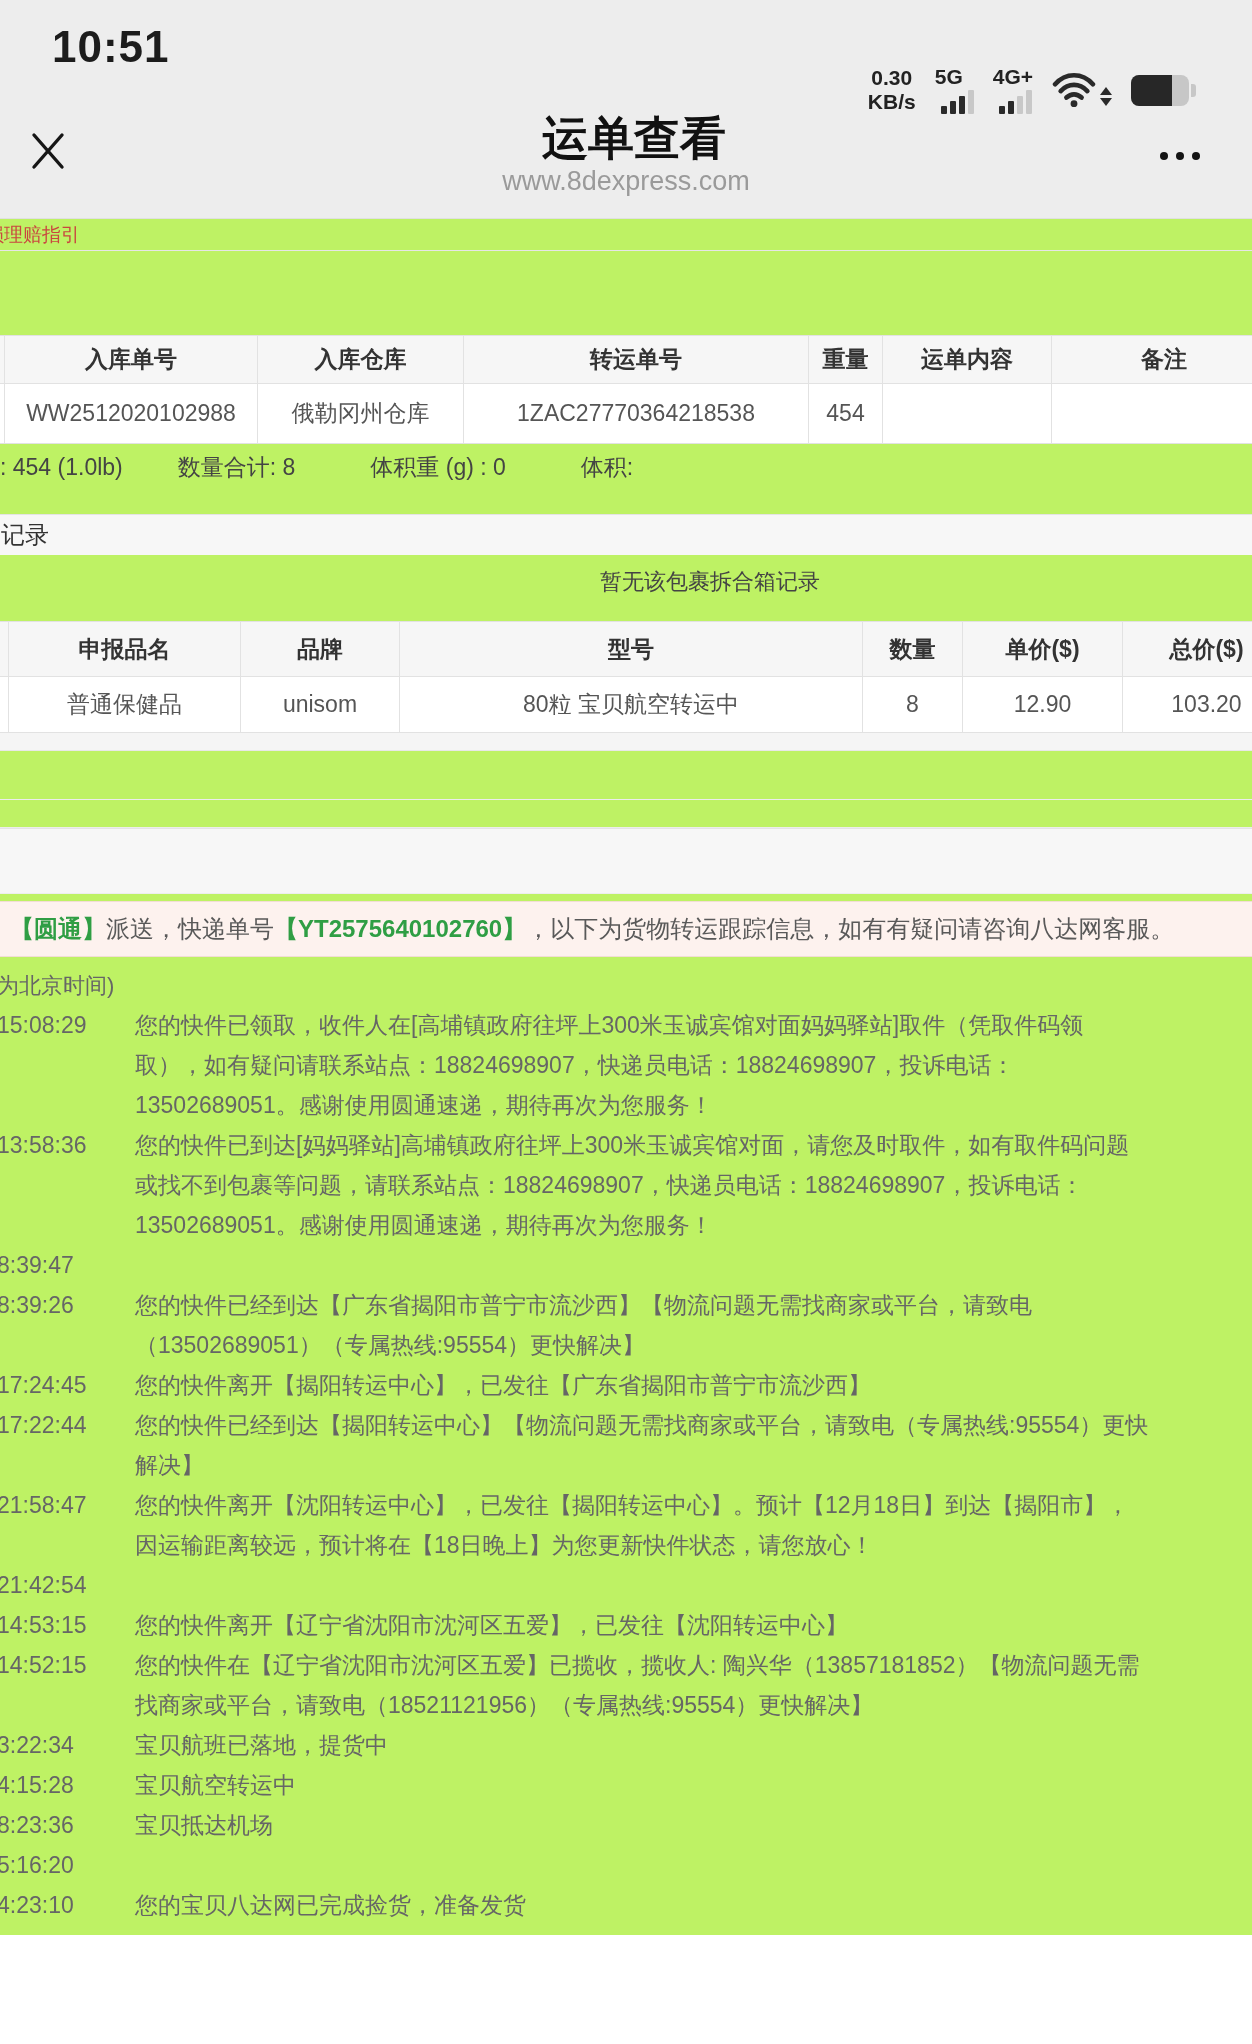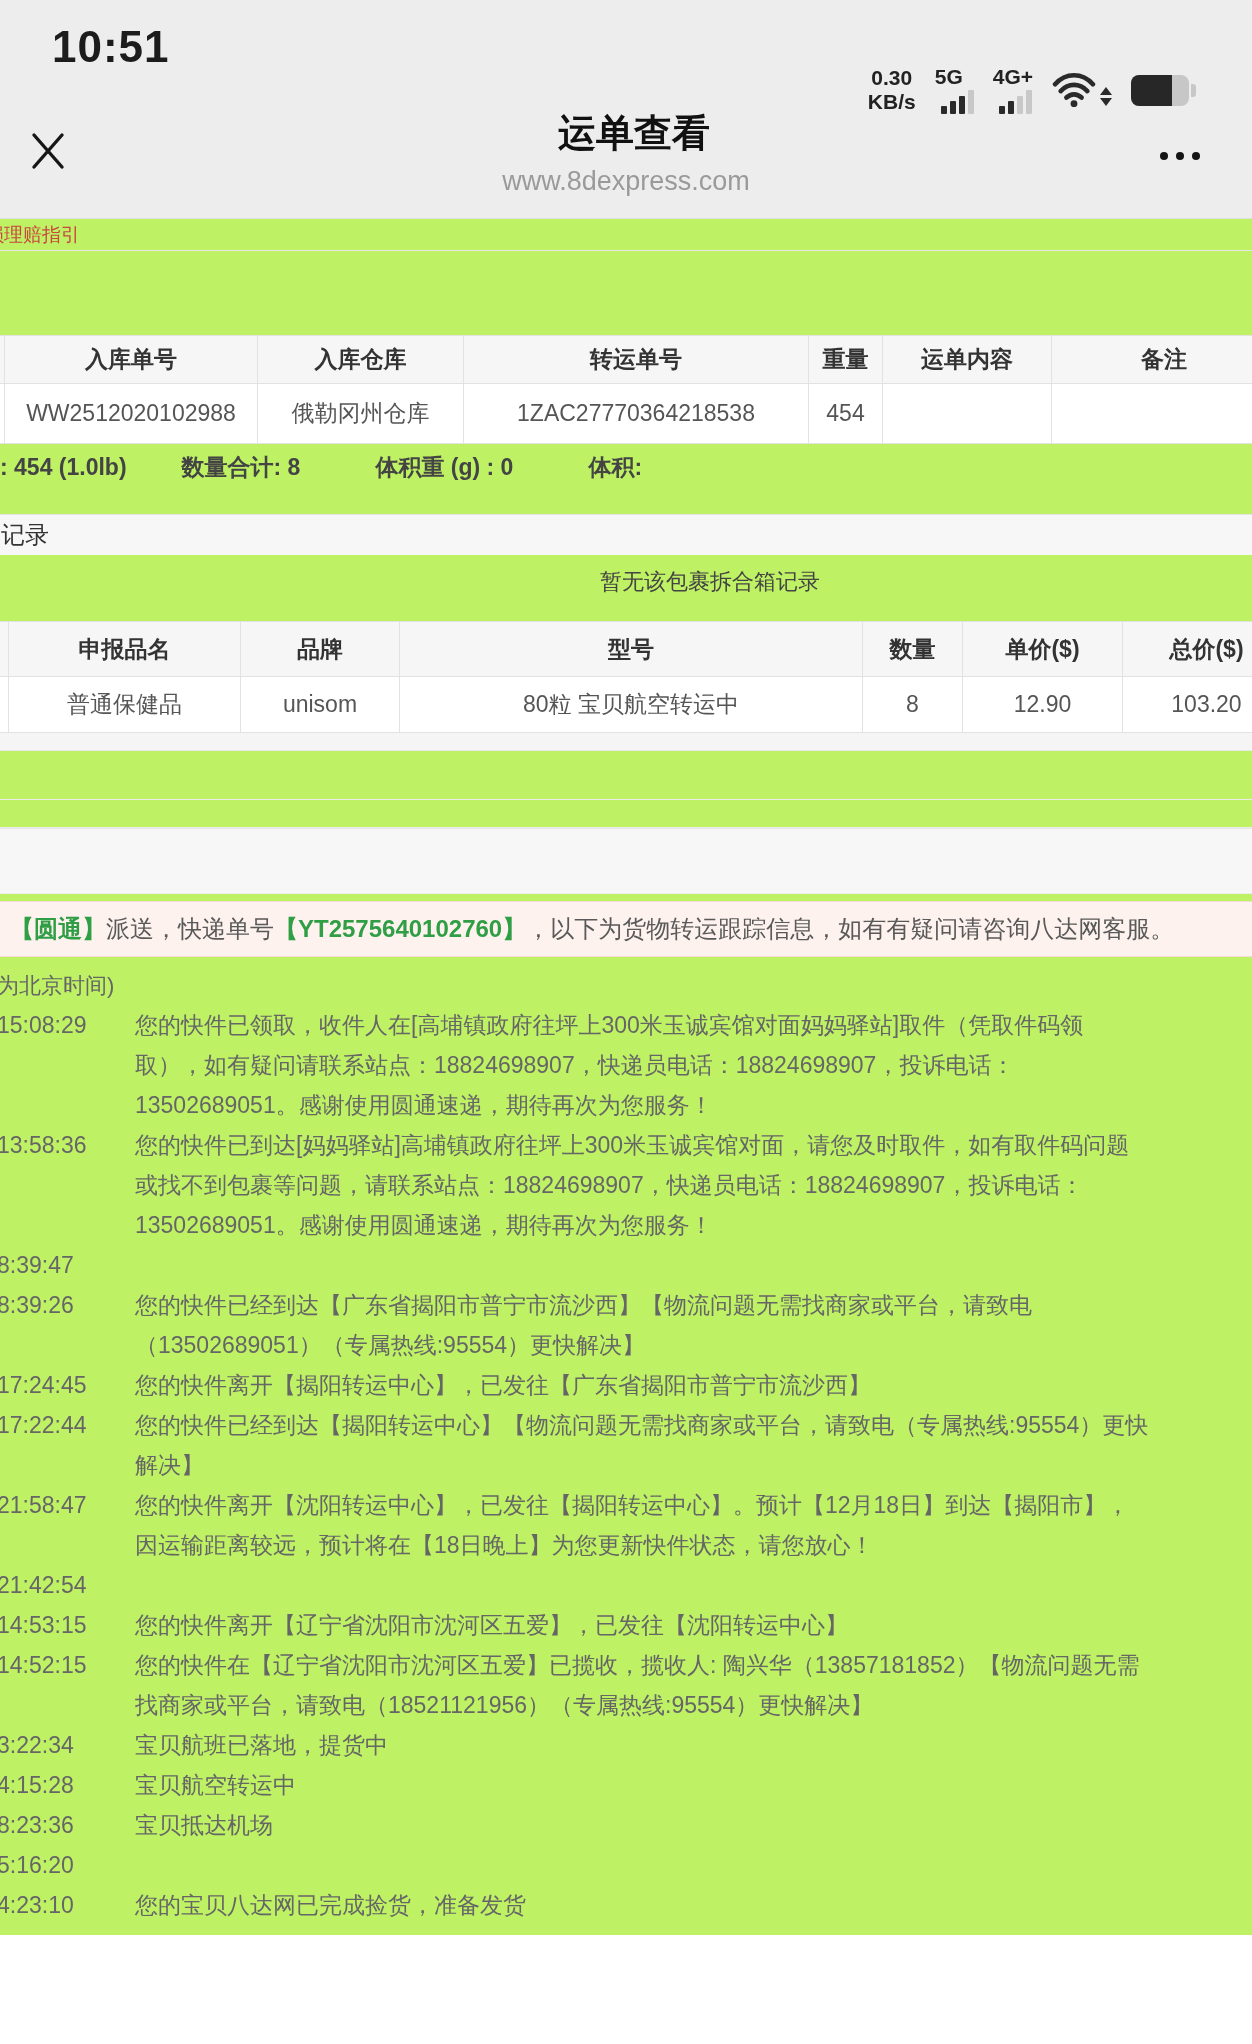--- a/index.html
+++ b/index.html
@@ -20,21 +20,21 @@
   .wifi-wrap{display:flex;align-items:flex-end;gap:4px;}
   .updown{display:flex;flex-direction:column;gap:3px;padding-bottom:2px;}
   .tri-up{width:0;height:0;border-left:6px solid transparent;border-right:6px solid transparent;border-bottom:8px solid #2a2a2a;}
   .tri-down{width:0;height:0;border-left:6px solid transparent;border-right:6px solid transparent;border-top:8px solid #2a2a2a;}
   .battery{display:flex;align-items:center;}
   .batt-body{width:58px;height:31px;border-radius:8px;background:#c7c7c7;overflow:hidden;}
   .batt-fill{width:70%;height:100%;background:#272727;}
   .batt-nub{width:5px;height:13px;background:#c7c7c7;border-radius:0 3px 3px 0;margin-left:2px;}
 
   .close-btn{position:absolute;left:26px;top:128px;width:44px;height:44px;cursor:pointer;}
-  .page-title{position:absolute;left:0;right:0;top:108px;text-align:center;font-size:38px;font-weight:600;color:#111;padding-left:16px;}
+  .page-title{position:absolute;left:0;right:0;top:108px;text-align:center;font-size:46px;font-weight:600;color:#111;padding-left:16px;}
   .page-url{position:absolute;left:0;right:0;top:166px;text-align:center;font-size:27px;color:#9a9a9a;}
   .menu-btn{position:absolute;right:46px;top:146px;display:flex;gap:8px;cursor:pointer;padding:6px;}
   .dot{width:8px;height:8px;border-radius:50%;background:#141414;}
 
   
   .red-row{height:28px;padding-top:3px;}
   .red-link{display:inline-block;margin-left:-34px;font-size:19px;color:#c9473f;}
   .divider{border-top:1px solid #e6e6e6;}
 
   
@@ -43,21 +43,21 @@
   table.tbl{border-collapse:collapse;table-layout:fixed;background:#fff;}
   table.tbl1{width:1290px;margin-left:-14px;}
   table.tbl2{width:1300px;margin-left:-10px;}
   .tbl td{border:1px solid #e2e2e2;text-align:center;overflow:hidden;white-space:nowrap;}
   .tbl .th-row td{background:#f6f6f6;font-size:23px;font-weight:600;color:#333;height:45px;}
   .tbl2 .th-row td{height:52px;}
   .tbl .val-row td{font-size:23px;color:#555;height:57px;}
   .tbl2 .val-row td{height:53px;}
   .tbl-foot{width:1252px;height:17px;background:#f5f5f5;border-bottom:1px solid #e8e8e8;}
 
-  .summary{display:flex;align-items:center;margin-top:8px;height:30px;font-size:23px;color:#444;white-space:nowrap;font-weight:bold;}
+  .summary{display:flex;align-items:center;margin-top:8px;height:30px;font-size:23px;color:#444;white-space:nowrap;}
   .summary .s-w{margin-left:0px;}
   .summary .s-q{margin-left:55px;}
   .summary .s-vw{margin-left:75px;}
   .summary .s-v{margin-left:75px;}
 
   .sec-band{margin-top:32px;height:40px;background:#f7f7f7;border-top:1px solid #e4e4e4;display:flex;align-items:center;}
   .sec-band .sec-title{font-size:24px;color:#333;margin-left:1px;}
   .empty-wrap{width:1420px;text-align:center;margin-top:12px;height:30px;font-size:22px;color:#444;}
 
   .t2{margin-top:24px;}

